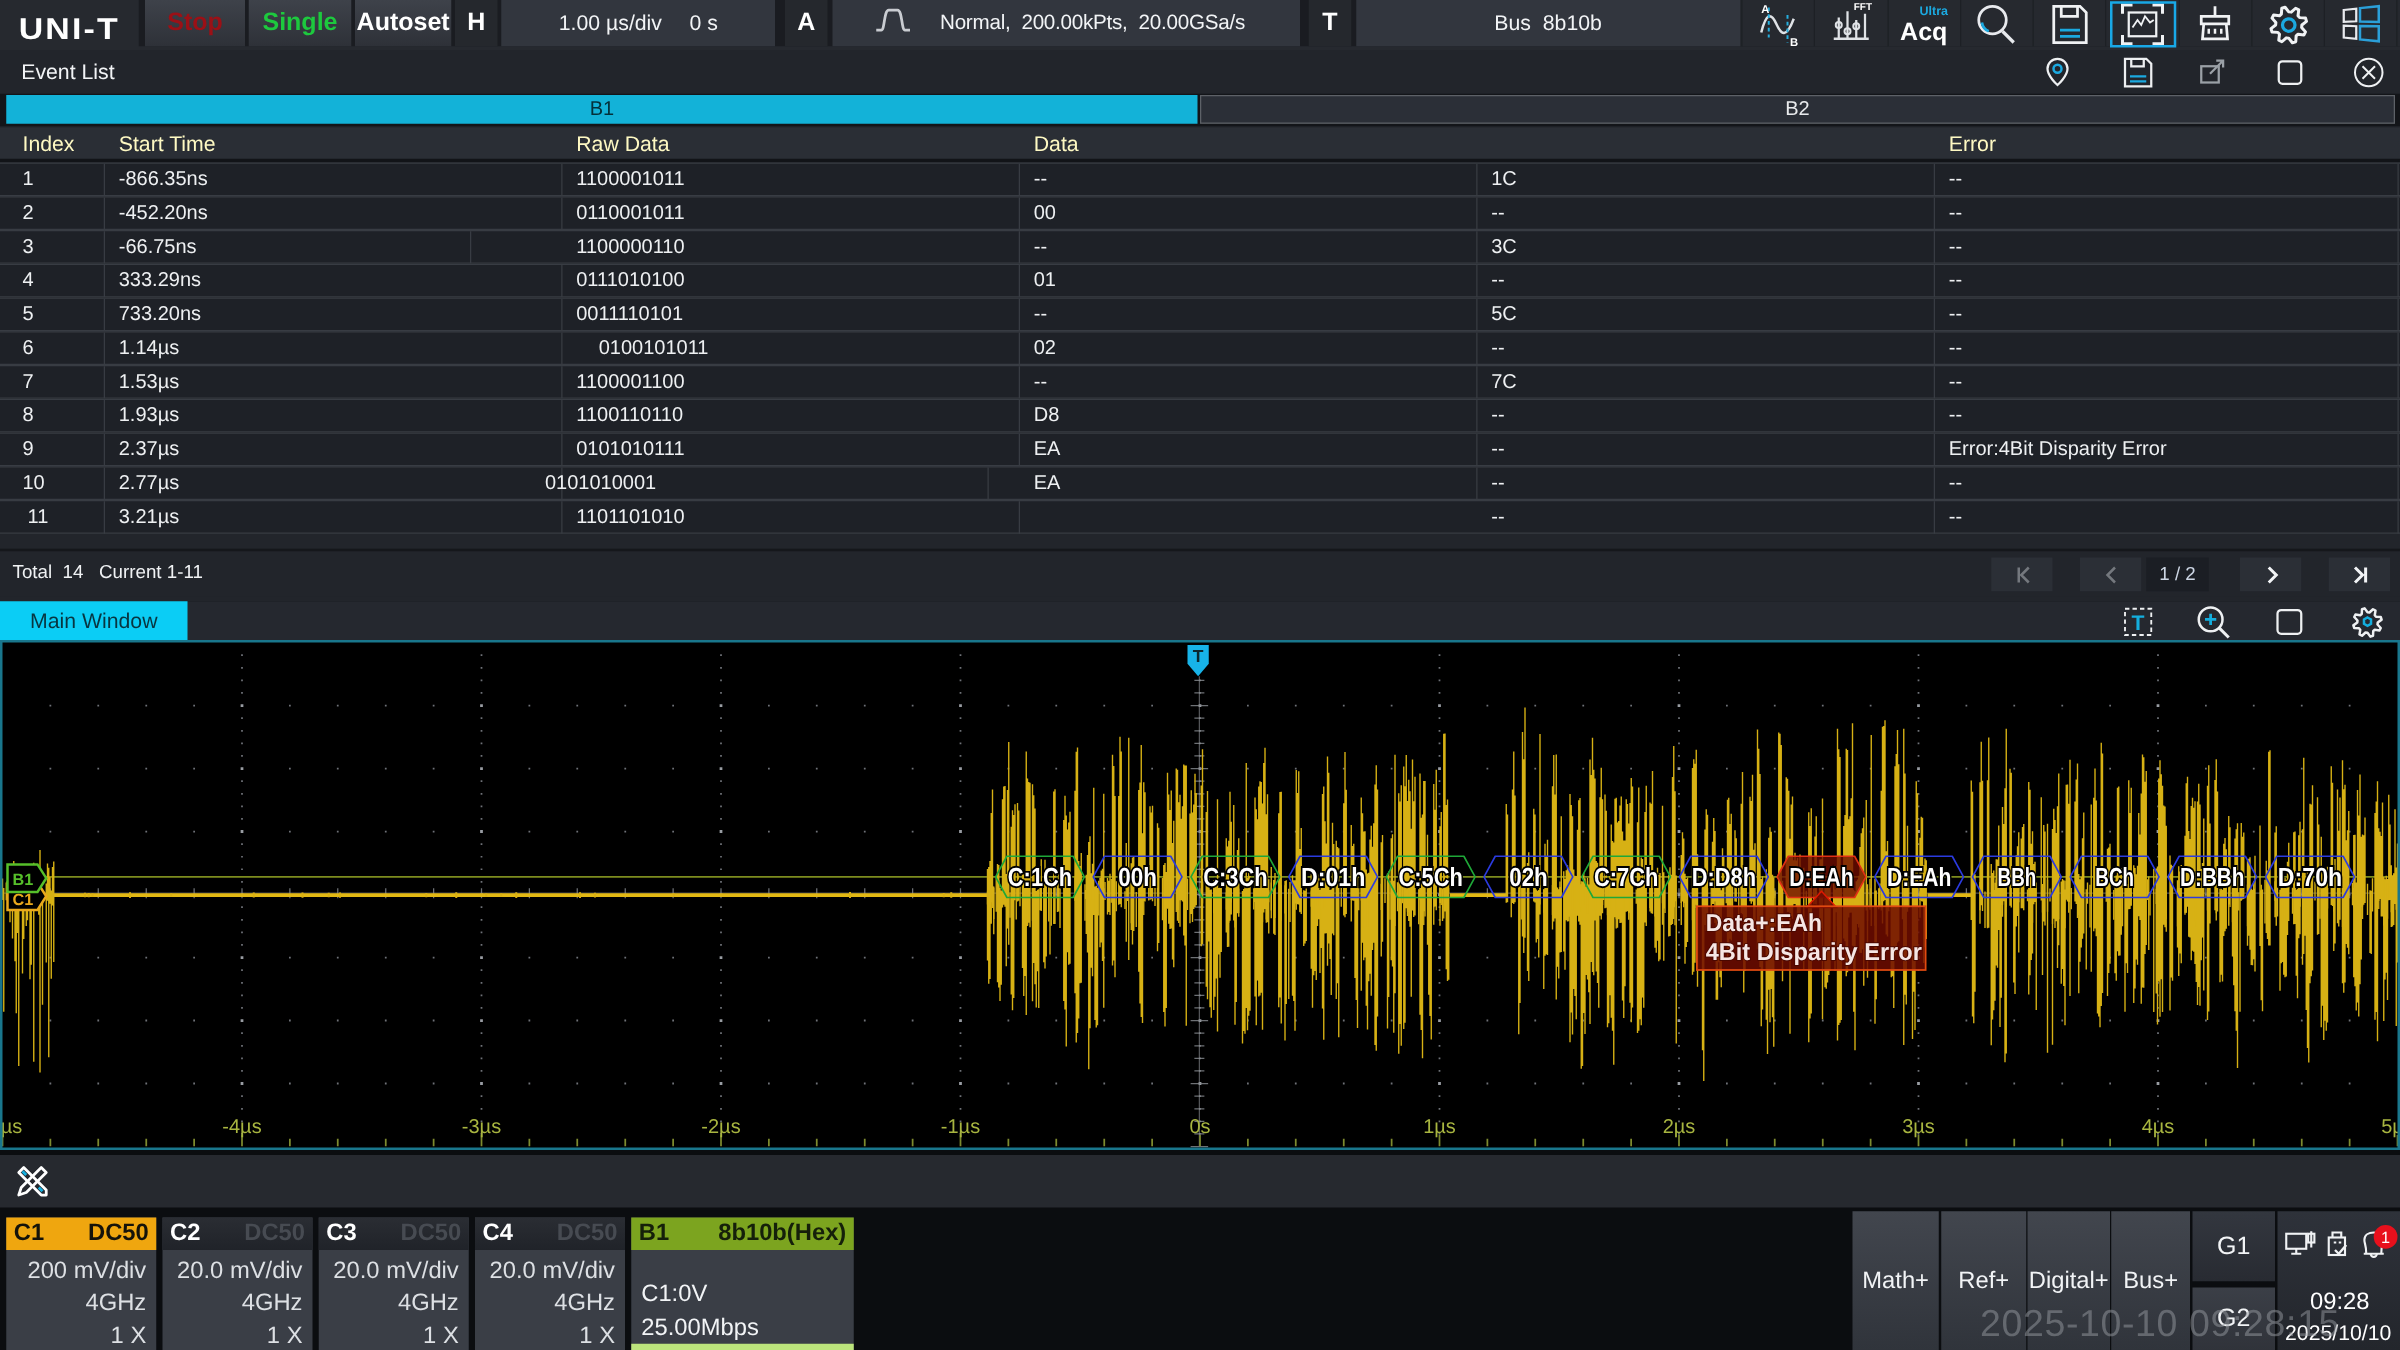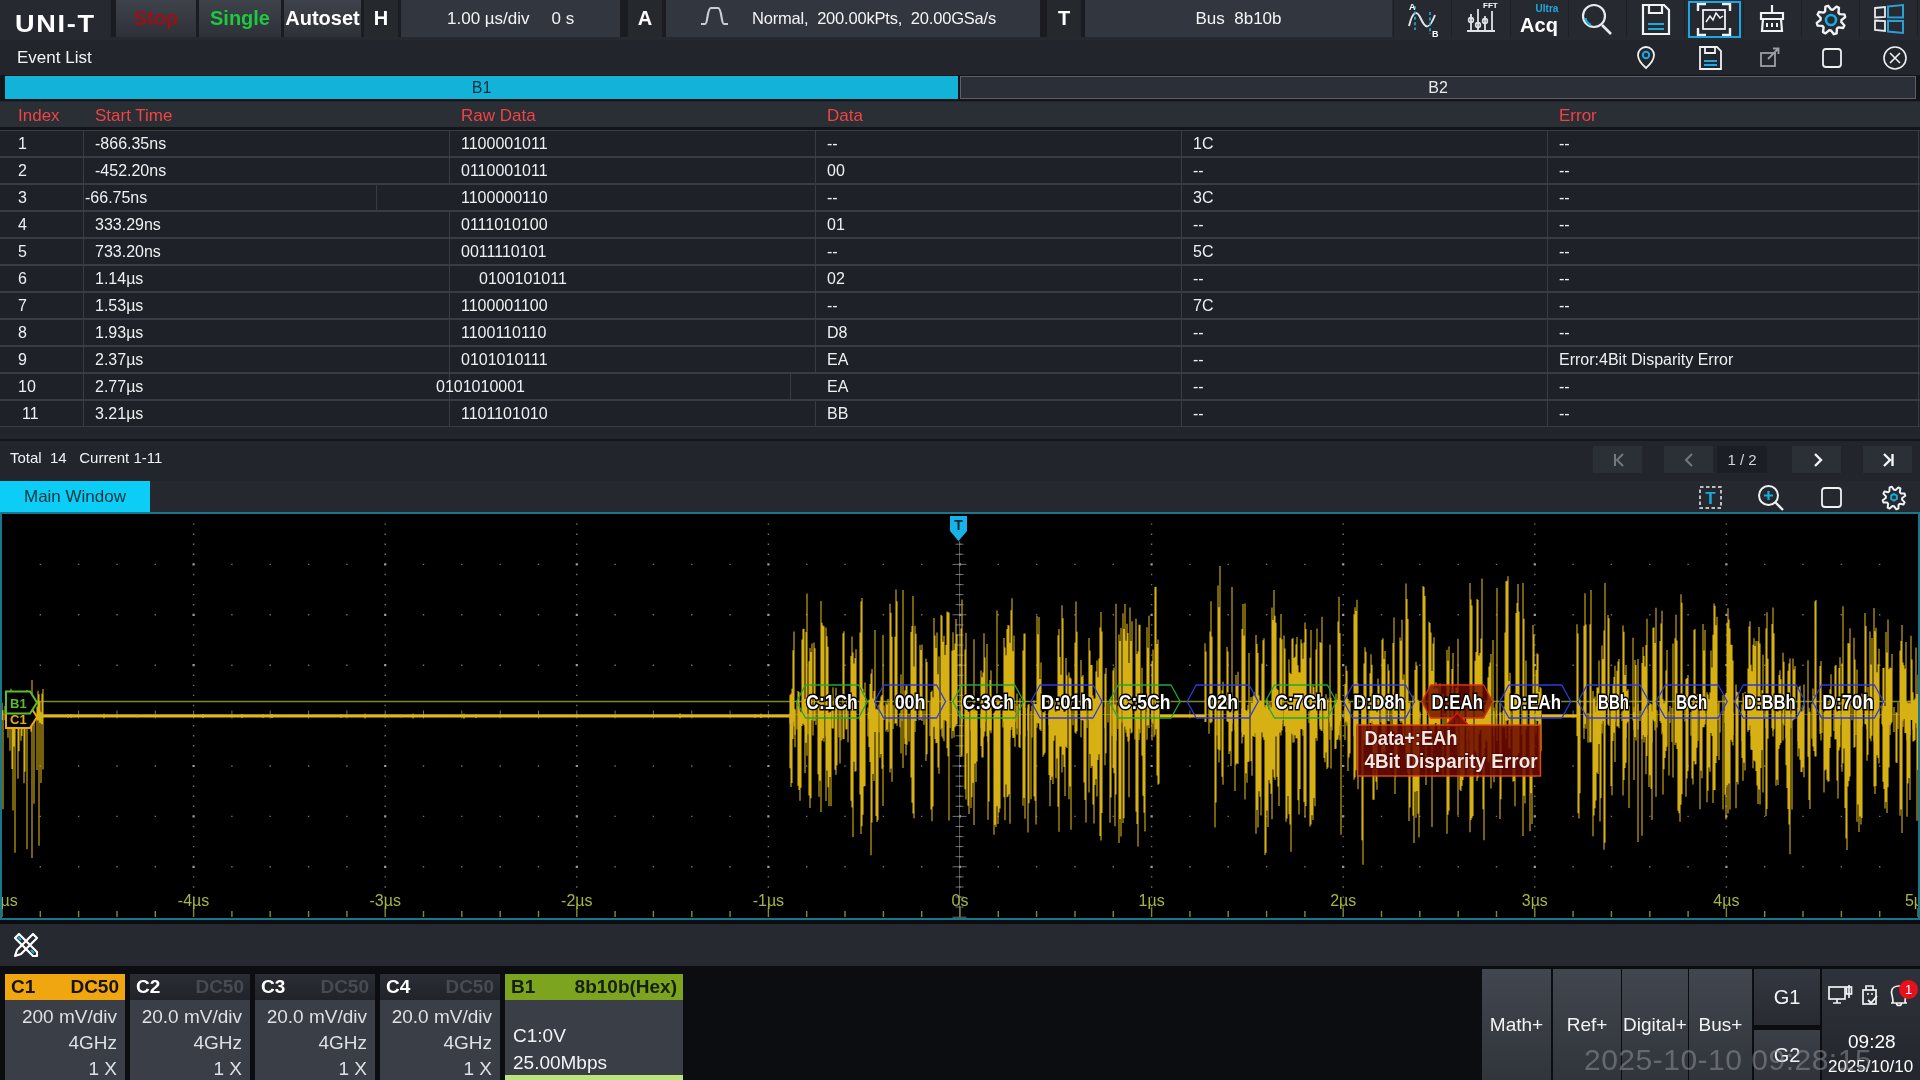--- a/index.html
+++ b/index.html
@@ -12,21 +12,21 @@
 #logo{position:absolute;left:15px;top:10px;font-size:24px;font-weight:bold;color:#fff;letter-spacing:1.5px;transform:scale(1.13,1.0);transform-origin:left top}
 .ticon{position:absolute;top:0px}
 #elpanel{position:absolute;left:0;top:40px;width:1920px;height:441px;background:#22252b}
 #eltitle{position:absolute;left:17px;top:48px;font-size:17px;color:#f2f4f6}
 #tabs{position:absolute;left:0;top:75px;width:1920px;height:26px;background:#131519}
 #tabB1{position:absolute;left:5px;top:1px;width:953px;height:23px;background:#13b2d8;color:#04303a;
  font-size:16px;display:flex;align-items:center;justify-content:center}
 #tabB2{position:absolute;left:960px;top:1px;width:956px;height:23px;background:#2b2f37;border:1px solid #5d6167;
  color:#e8eaec;font-size:16px;display:flex;align-items:center;justify-content:center}
 #thead{position:absolute;left:0;top:102px;width:1920px;height:28px;background:#2a2e35;border-bottom:3px solid #121418}
-.hc{position:absolute;top:0;height:28px;display:flex;align-items:center;font-size:17px;color:#ef4444}
+.hc{position:absolute;top:0;height:28px;display:flex;align-items:center;font-size:17px;color:#fef9c3}
 .trow{position:absolute;left:0;width:1920px;height:27px;background:#1e2127;border-bottom:1px solid #383c43;border-top:1px solid #383c43}
 .tc{position:absolute;top:0;height:26px;display:flex;align-items:center;font-size:16px;color:#eef0f2;border-right:1px solid #383c43}
 #elfoot{position:absolute;left:0;top:439px;width:1920px;height:38px;background:#22252b;border-top:2px solid #15171b}
 #totals{position:absolute;left:10px;top:449px;font-size:15px;color:#f0f2f4}
 .pbtn{position:absolute;top:446px;width:49px;height:27px;background:#2b2f36;display:flex;align-items:center;justify-content:center}
 #mwrow{position:absolute;left:0;top:481px;width:1920px;height:31px;background:#25282f}
 #mwtab{position:absolute;left:0;top:481px;width:150px;height:31px;background:#0bcdf5;color:#083540;
  font-size:17px;display:flex;align-items:center;justify-content:center}
 #plotwrap{position:absolute;left:0;top:512px;width:1920px;height:408px;background:#000}
 #botbar{position:absolute;left:0;top:920px;width:1920px;height:160px;background:#0b0d10}
@@ -166,21 +166,21 @@
 <div class="trow" style="top:157px">
     <div class="tc" style="left:0px;width:84px;padding-left:18px">2</div>
     <div class="tc" style="left:85px;width:365px;padding-left:10px">-452.20ns</div>
     <div class="tc" style="left:451px;width:365px;padding-left:10px">0110001011</div>
     <div class="tc" style="left:817px;width:365px;padding-left:10px">00</div>
     <div class="tc" style="left:1183px;width:365px;padding-left:10px">--</div>
     <div class="tc" style="left:1549px;width:370px;padding-left:10px">--</div>
   </div>
 <div class="trow" style="top:184px">
     <div class="tc" style="left:0px;width:84px;padding-left:18px">3</div>
-    <div class="tc" style="left:85px;width:292px;">-66.75ns</div>
+    <div class="tc" style="left:85px;width:292px;padding-left:10px">-66.75ns</div>
     <div class="tc" style="left:451px;width:365px;padding-left:10px">1100000110</div>
     <div class="tc" style="left:817px;width:365px;padding-left:10px">--</div>
     <div class="tc" style="left:1183px;width:365px;padding-left:10px">3C</div>
     <div class="tc" style="left:1549px;width:370px;padding-left:10px">--</div>
   </div>
 <div class="trow" style="top:211px">
     <div class="tc" style="left:0px;width:84px;padding-left:18px">4</div>
     <div class="tc" style="left:85px;width:365px;padding-left:10px">333.29ns</div>
     <div class="tc" style="left:451px;width:365px;padding-left:10px">0111010100</div>
     <div class="tc" style="left:817px;width:365px;padding-left:10px">01</div>
@@ -232,21 +232,20 @@
     <div class="tc" style="left:85px;width:365px;padding-left:10px">2.77µs</div>
     <div class="tc" style="left:426px;width:365px;padding-left:10px">0101010001</div>
     <div class="tc" style="left:817px;width:365px;padding-left:10px">EA</div>
     <div class="tc" style="left:1183px;width:365px;padding-left:10px">--</div>
     <div class="tc" style="left:1549px;width:370px;padding-left:10px">--</div>
   </div>
 <div class="trow" style="top:400px">
     <div class="tc" style="left:0px;width:84px;padding-left:22px">11</div>
     <div class="tc" style="left:85px;width:365px;padding-left:10px">3.21µs</div>
     <div class="tc" style="left:451px;width:365px;padding-left:10px">1101101010</div>
-    <div class="tc" style="left:817px;width:365px;padding-left:10px">BB</div>
     <div class="tc" style="left:1183px;width:365px;padding-left:10px">--</div>
     <div class="tc" style="left:1549px;width:370px;padding-left:10px">--</div>
   </div>
 <div id="elfoot"></div>
 <div id="totals">Total&nbsp;&nbsp;<b style="font-weight:normal">14</b>&nbsp;&nbsp;&nbsp;Current 1-11</div>
 <div class="pbtn" style="left:1593px">
     <svg width="20" height="20" viewBox="0 0 20 20" fill="none" style="">
       <path d="M7 4V16M15 4L9 10L15 16" stroke="#74787e" stroke-width="2"></path>
     </svg>
   </div>

